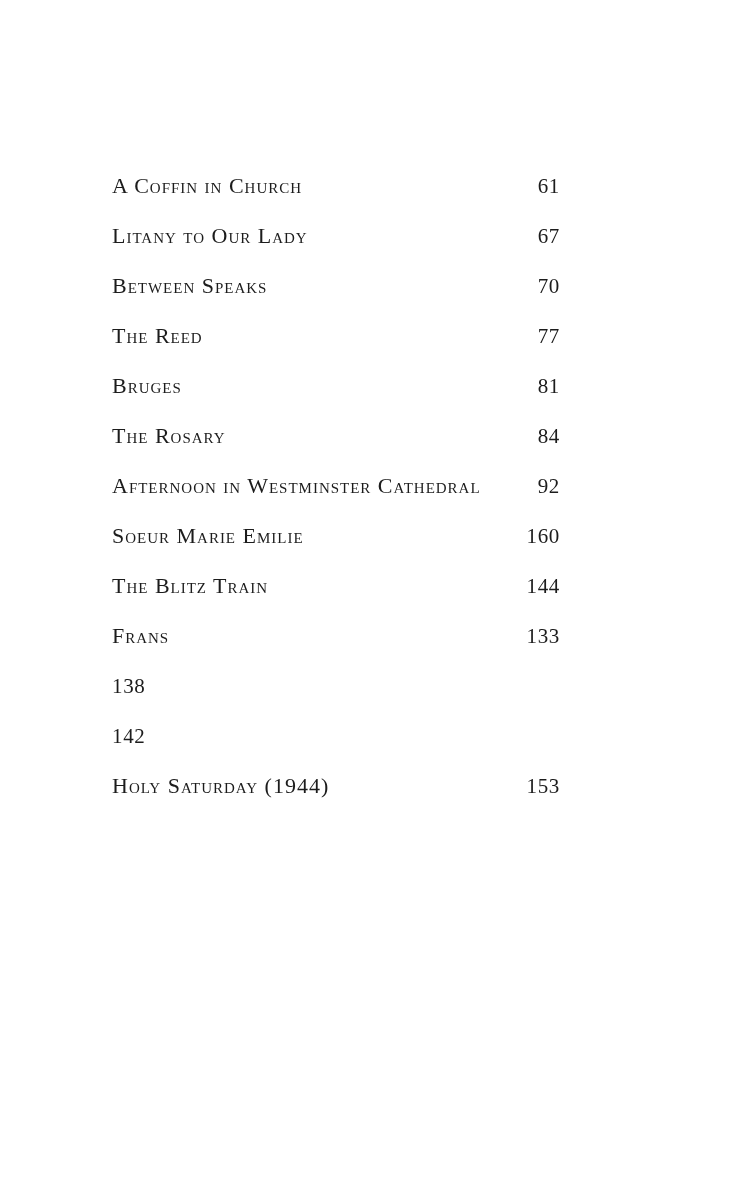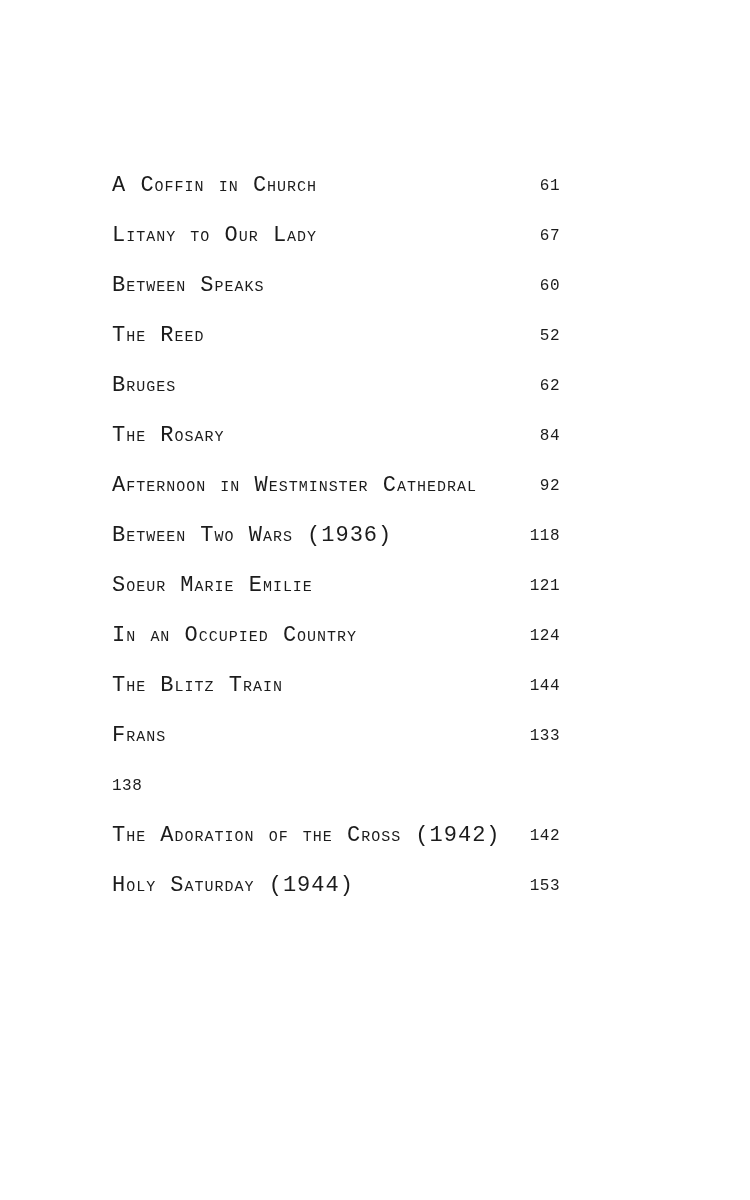--- a/index.html
+++ b/index.html
@@ -9,21 +9,21 @@
     height: 1200px;
     background: #ffffff;
     overflow: hidden;
   }
 
   .book-page {
     position: relative;
     width: 750px;
     height: 1200px;
     background: #ffffff;
-    font-family: Liberation Mono, monospace;
+    font-family: Liberation Serif, serif;
     color: #1c1c1c;
   }
 
   .toc {
     position: absolute;
     top: 161px;
     left: 112px;
     width: 448px;
   }
 
@@ -37,21 +37,21 @@
 
   .toc-title {
     font-variant: small-caps;
     font-size: 22px;
     letter-spacing: 0.045em;
     white-space: nowrap;
     line-height: 1;
   }
 
   .toc-page {
-    font-size: 16px;
+    font-size: 21px;
     letter-spacing: 0.03em;
     white-space: nowrap;
     line-height: 1;
     text-align: center;
   }
 </style>
 </head>
 <body>
 
 <main class="book-page" style="background: rgb(255, 255, 255); color: rgb(28, 28, 28);">
@@ -62,74 +62,65 @@
   </div>
 
 
   <div class="toc-row">
     <span class="toc-title">Litany to Our Lady</span>
     <span class="toc-page">67</span>
   </div>
 
   <div class="toc-row">
     <span class="toc-title">Between Speaks</span>
-    <span class="toc-page">60</span>
+    <span class="toc-page">70</span>
   </div>
 
   <div class="toc-row">
     <span class="toc-title">The Reed</span>
-    <span class="toc-page">52</span>
+    <span class="toc-page">77</span>
   </div>
 
   <div class="toc-row">
     <span class="toc-title">Bruges</span>
-    <span class="toc-page">62</span>
+    <span class="toc-page">81</span>
   </div>
 
   <div class="toc-row">
     <span class="toc-title">The Rosary</span>
     <span class="toc-page">84</span>
   </div>
 
   <div class="toc-row">
     <span class="toc-title">Afternoon in Westminster Cathedral</span>
     <span class="toc-page">92</span>
   </div>
 
-  <div class="toc-row">
-    <span class="toc-title">Between Two Wars (1936)</span>
-    <span class="toc-page">118</span>
-  </div>
 
   <div class="toc-row">
     <span class="toc-title">Soeur Marie Emilie</span>
-    <span class="toc-page">121</span>
+    <span class="toc-page">160</span>
   </div>
 
-  <div class="toc-row">
-    <span class="toc-title">In an Occupied Country</span>
-    <span class="toc-page">124</span>
-  </div>
 
   <div class="toc-row">
     <span class="toc-title">The Blitz Train</span>
     <span class="toc-page">144</span>
   </div>
 
   <div class="toc-row">
     <span class="toc-title">Frans</span>
     <span class="toc-page">133</span>
   </div>
 
   <div class="toc-row">
     <span class="toc-page">138</span>
   </div>
 
   <div class="toc-row">
-    <span class="toc-title">The Adoration of the Cross (1942)</span>
     <span class="toc-page">142</span>
   </div>
 
   <div class="toc-row">
     <span class="toc-title">Holy Saturday (1944)</span>
     <span class="toc-page">153</span>
   </div>
 </nav>
 </main>
 

